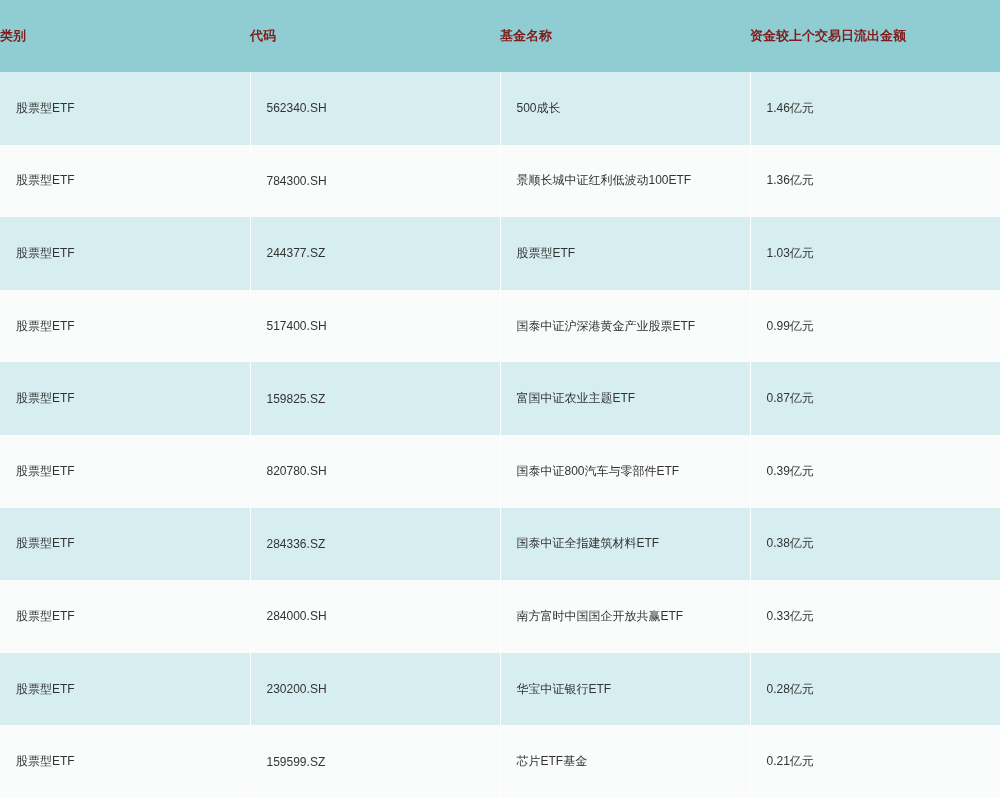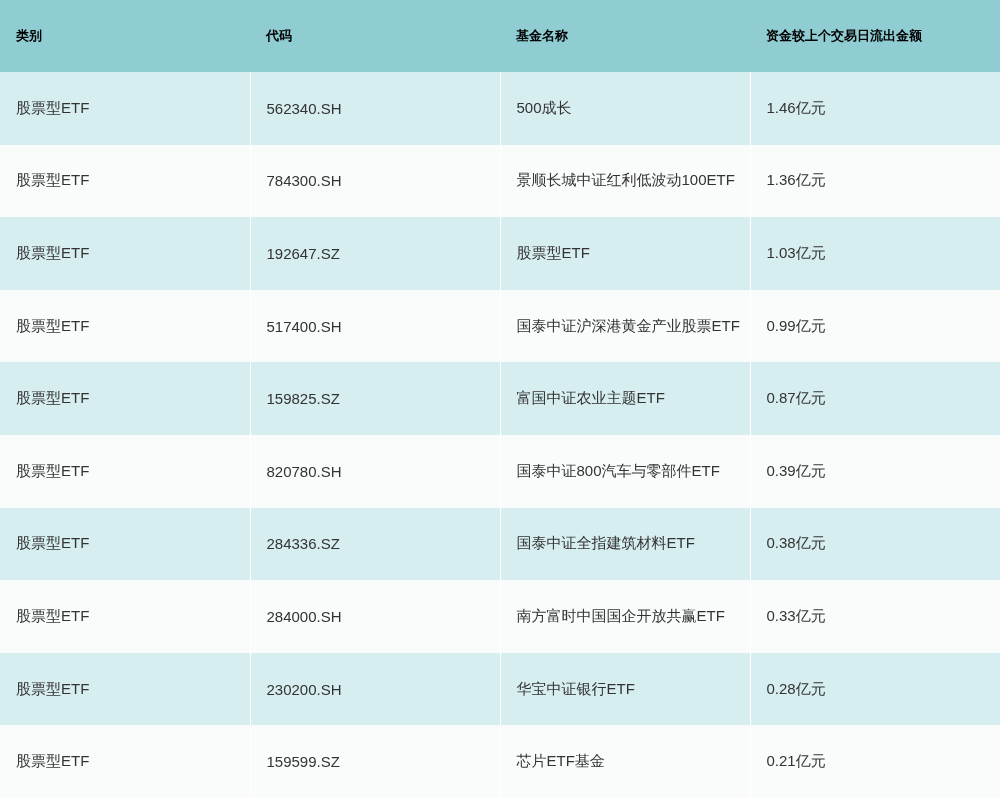--- a/index.html
+++ b/index.html
@@ -18,32 +18,32 @@
     border-collapse: collapse;
     table-layout: fixed;
   }
   table.fund-table col.c1 { width: 250px; }
   table.fund-table col.c2 { width: 250px; }
   table.fund-table col.c3 { width: 250px; }
   table.fund-table col.c4 { width: 250px; }
 
   table.fund-table thead th {
     background: #8fcdd3;
-    color: #000000;
+    color: #7f1d1d;
     font-size: 13px;
     font-weight: bold;
     text-align: left;
-    padding: 0 16px;
+    padding: 0 0;
     height: 72px;
     vertical-align: middle;
     border: none;
     box-sizing: border-box;
   }
   table.fund-table tbody td {
-    font-size: 15px;
+    font-size: 12px;
     color: #333333;
     padding: 0 16px;
     height: 72.6px;
     vertical-align: middle;
     box-sizing: border-box;
     border-right: 1px solid rgba(255,255,255,0.9);
     overflow: hidden;
     white-space: nowrap;
   }
   table.fund-table tbody td:last-child {
@@ -82,21 +82,21 @@
         <td>1.46亿元</td>
       </tr>
       <tr class="row-odd">
         <td>股票型ETF</td>
         <td>784300.SH</td>
         <td>景顺长城中证红利低波动100ETF</td>
         <td>1.36亿元</td>
       </tr>
       <tr class="row-even">
         <td>股票型ETF</td>
-        <td>192647.SZ</td>
+        <td>244377.SZ</td>
         <td>股票型ETF</td>
         <td>1.03亿元</td>
       </tr>
       <tr class="row-odd">
         <td>股票型ETF</td>
         <td>517400.SH</td>
         <td>国泰中证沪深港黄金产业股票ETF</td>
         <td>0.99亿元</td>
       </tr>
       <tr class="row-even">

